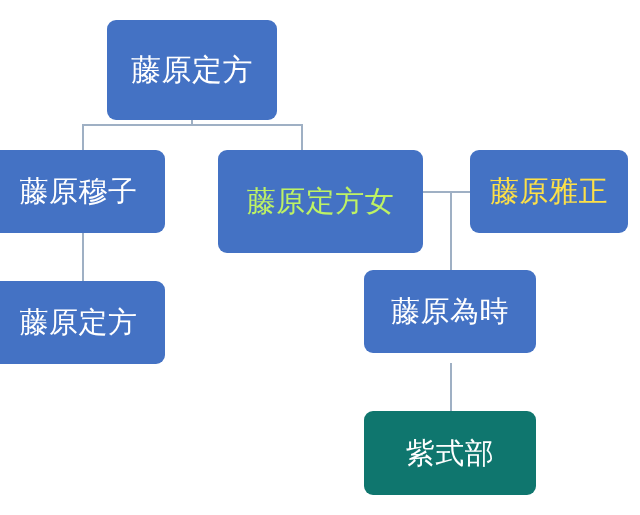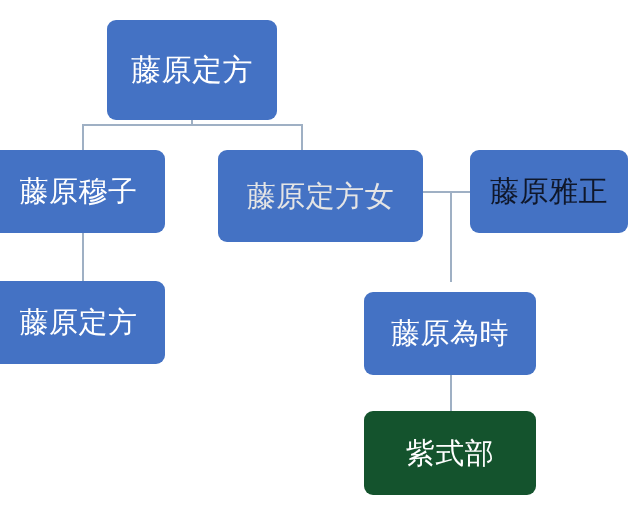--- a/index.html
+++ b/index.html
@@ -54,28 +54,28 @@
     <div class="connector v" style="left: 82px; top: 232px; background: rgb(159, 176, 196); height: 50px;"></div>
     <div class="connector h" style="left: 423px; top: 191px; background: rgb(159, 176, 196); width: 48px;"></div>
     <div class="connector v" style="left: 450px; top: 191px; background: rgb(159, 176, 196); height: 91px;"></div>
     <div class="connector v" style="left: 450px; top: 363px; background: rgb(159, 176, 196); height: 49px;"></div>
     <div class="node" style="left: 107px; top: 20px; width: 170px; height: 100px; background: rgb(68, 114, 196); color: rgb(255, 255, 255); font-size: 30px;">
       <span class="node-label">藤原定方</span>
     </div>
     <div class="node" style="left: -8px; top: 150px; width: 173px; height: 83px; background: rgb(68, 114, 196); color: rgb(255, 255, 255); font-size: 29px;">
       <span class="node-label">藤原穆子</span>
     </div>
-    <div class="node" style="left: 218px; top: 150px; width: 205px; height: 92px; background: rgb(68, 114, 196); color: #e5e5e5; font-size: 29px;">
+    <div class="node" style="left: 218px; top: 150px; width: 205px; height: 103px; background: rgb(68, 114, 196); color: #bef264; font-size: 29px;">
       <span class="node-label">藤原定方女</span>
     </div>
-    <div class="node" style="left: 470px; top: 150px; width: 158px; height: 83px; background: rgb(68, 114, 196); color: #0f172a; font-size: 29px;">
+    <div class="node" style="left: 470px; top: 150px; width: 158px; height: 83px; background: rgb(68, 114, 196); color: #fde047; font-size: 29px;">
       <span class="node-label">藤原雅正</span>
     </div>
     <div class="node" style="left: -8px; top: 281px; width: 173px; height: 83px; background: rgb(68, 114, 196); color: rgb(255, 255, 255); font-size: 29px;">
       <span class="node-label">藤原定方</span>
     </div>
-    <div class="node" style="left: 364px; top: 292px; width: 172px; height: 83px; background: rgb(68, 114, 196); color: rgb(255, 255, 255); font-size: 29px;">
+    <div class="node" style="left: 364px; top: 270px; width: 172px; height: 83px; background: rgb(68, 114, 196); color: rgb(255, 255, 255); font-size: 29px;">
       <span class="node-label">藤原為時</span>
     </div>
-    <div class="node" style="left: 364px; top: 411px; width: 172px; height: 84px; background: #14532d; color: rgb(255, 255, 255); font-size: 29px;">
+    <div class="node" style="left: 364px; top: 411px; width: 172px; height: 84px; background: #0f766e; color: rgb(255, 255, 255); font-size: 29px;">
       <span class="node-label">紫式部</span>
     </div>
   </div>
 
 </body></html>

